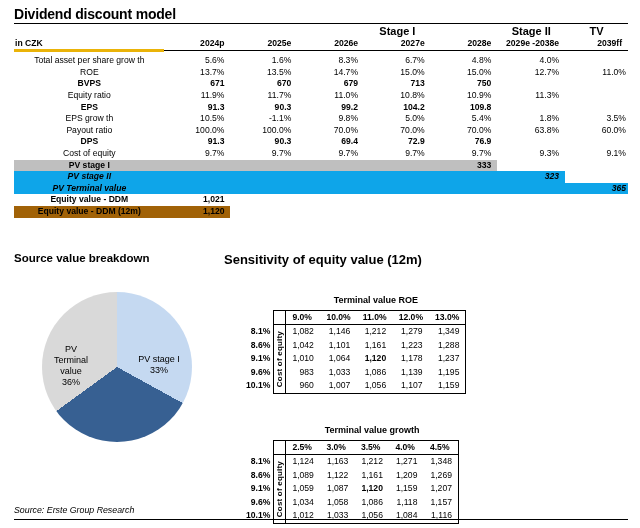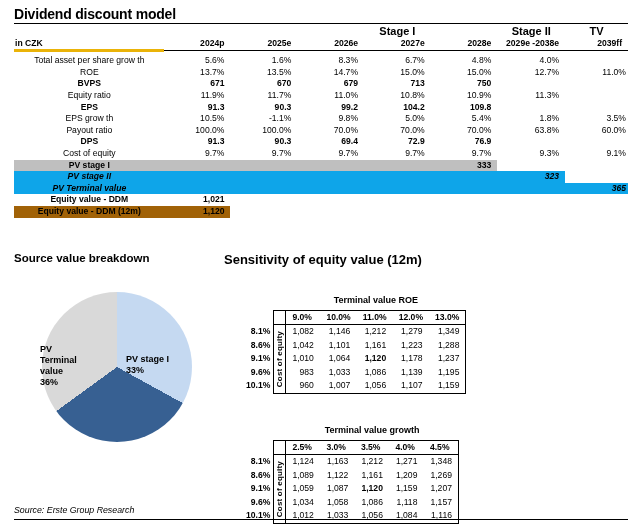--- a/index.html
+++ b/index.html
@@ -143,22 +143,23 @@
     background:
       conic-gradient(
         from 0deg,
         #c5d9f1 0deg 118.8deg,
         #376092 118.8deg 234.0deg,
         #d9d9d9 234.0deg 360deg
       );
   }
   .pie-lbl {
     position: absolute;
+    text-align: center;
     font-size: 9px;
-    font-weight: bold;
+    font-weight: normal;
     line-height: 11px;
   }
   .pie-lbl.stage1 {
     left: 98px;
     top: 72px;
     width: 66px;
     color: #000;
   }
   .pie-lbl.stage2 {
     left: 62px;

